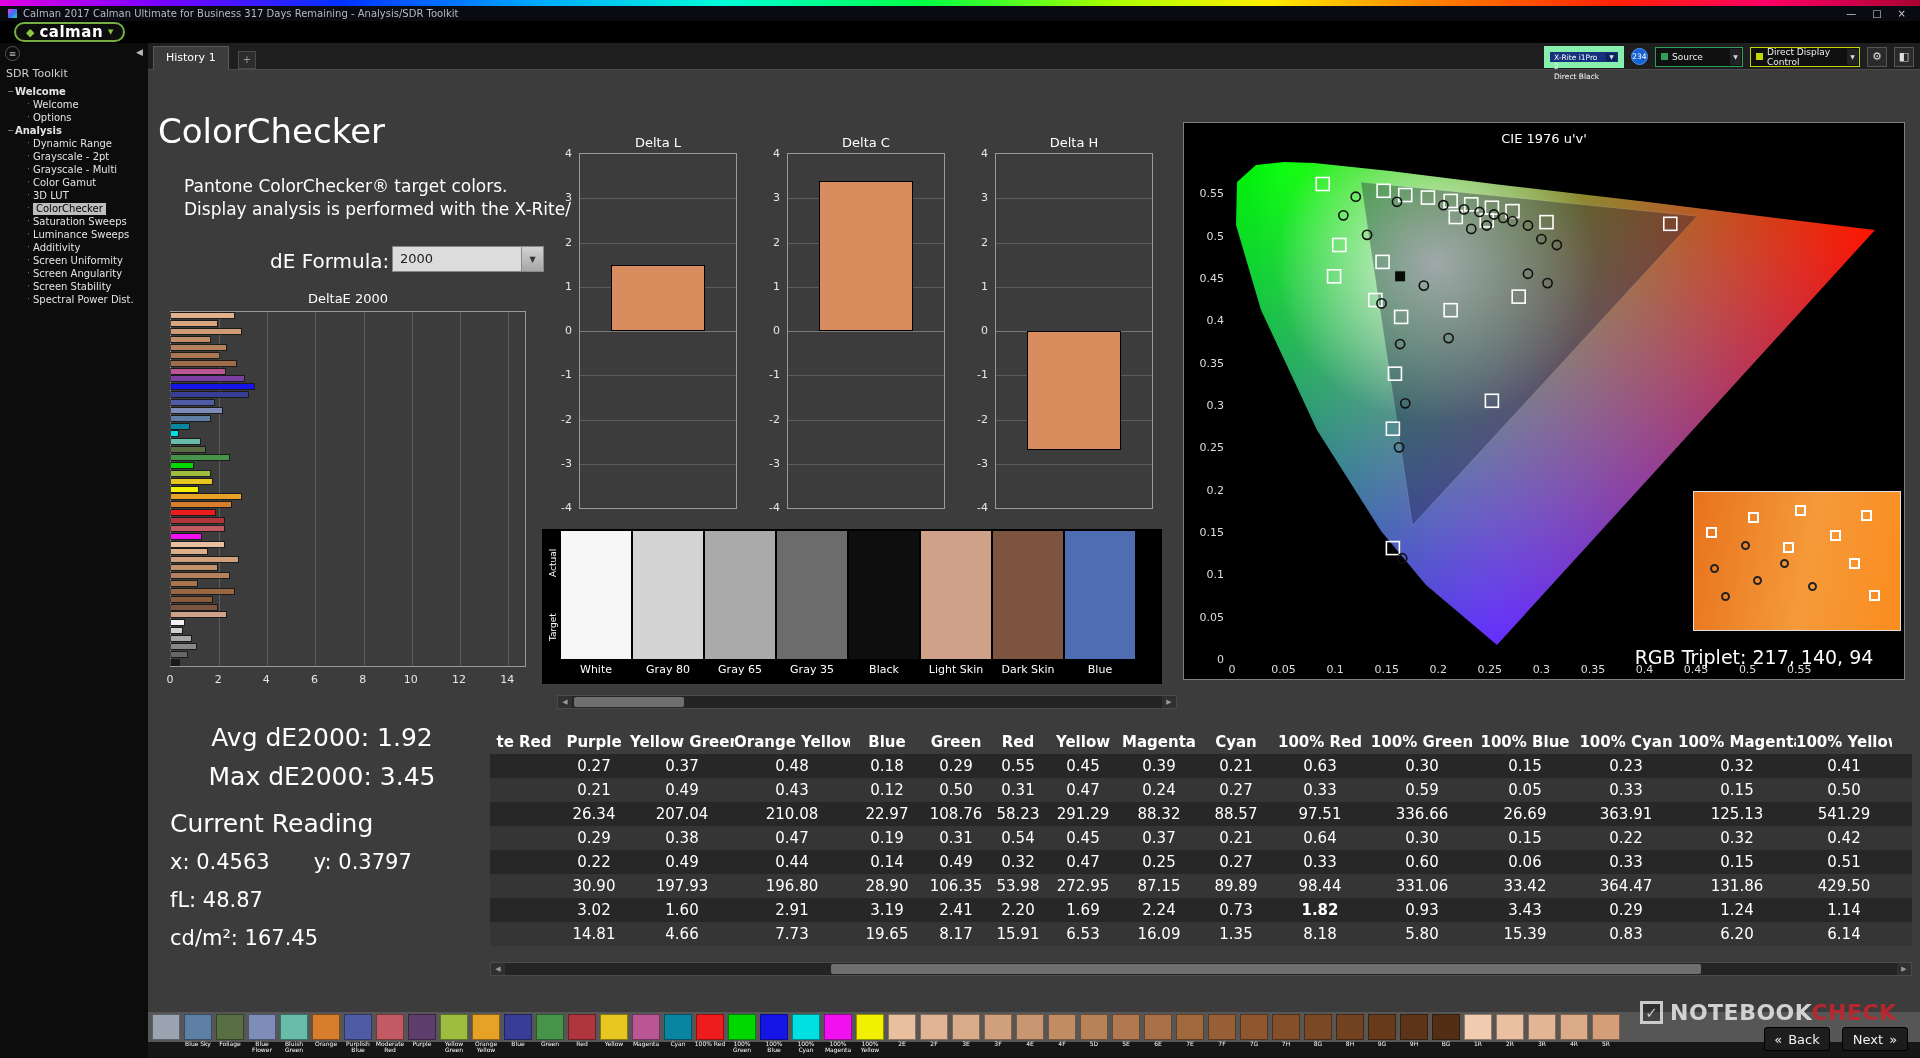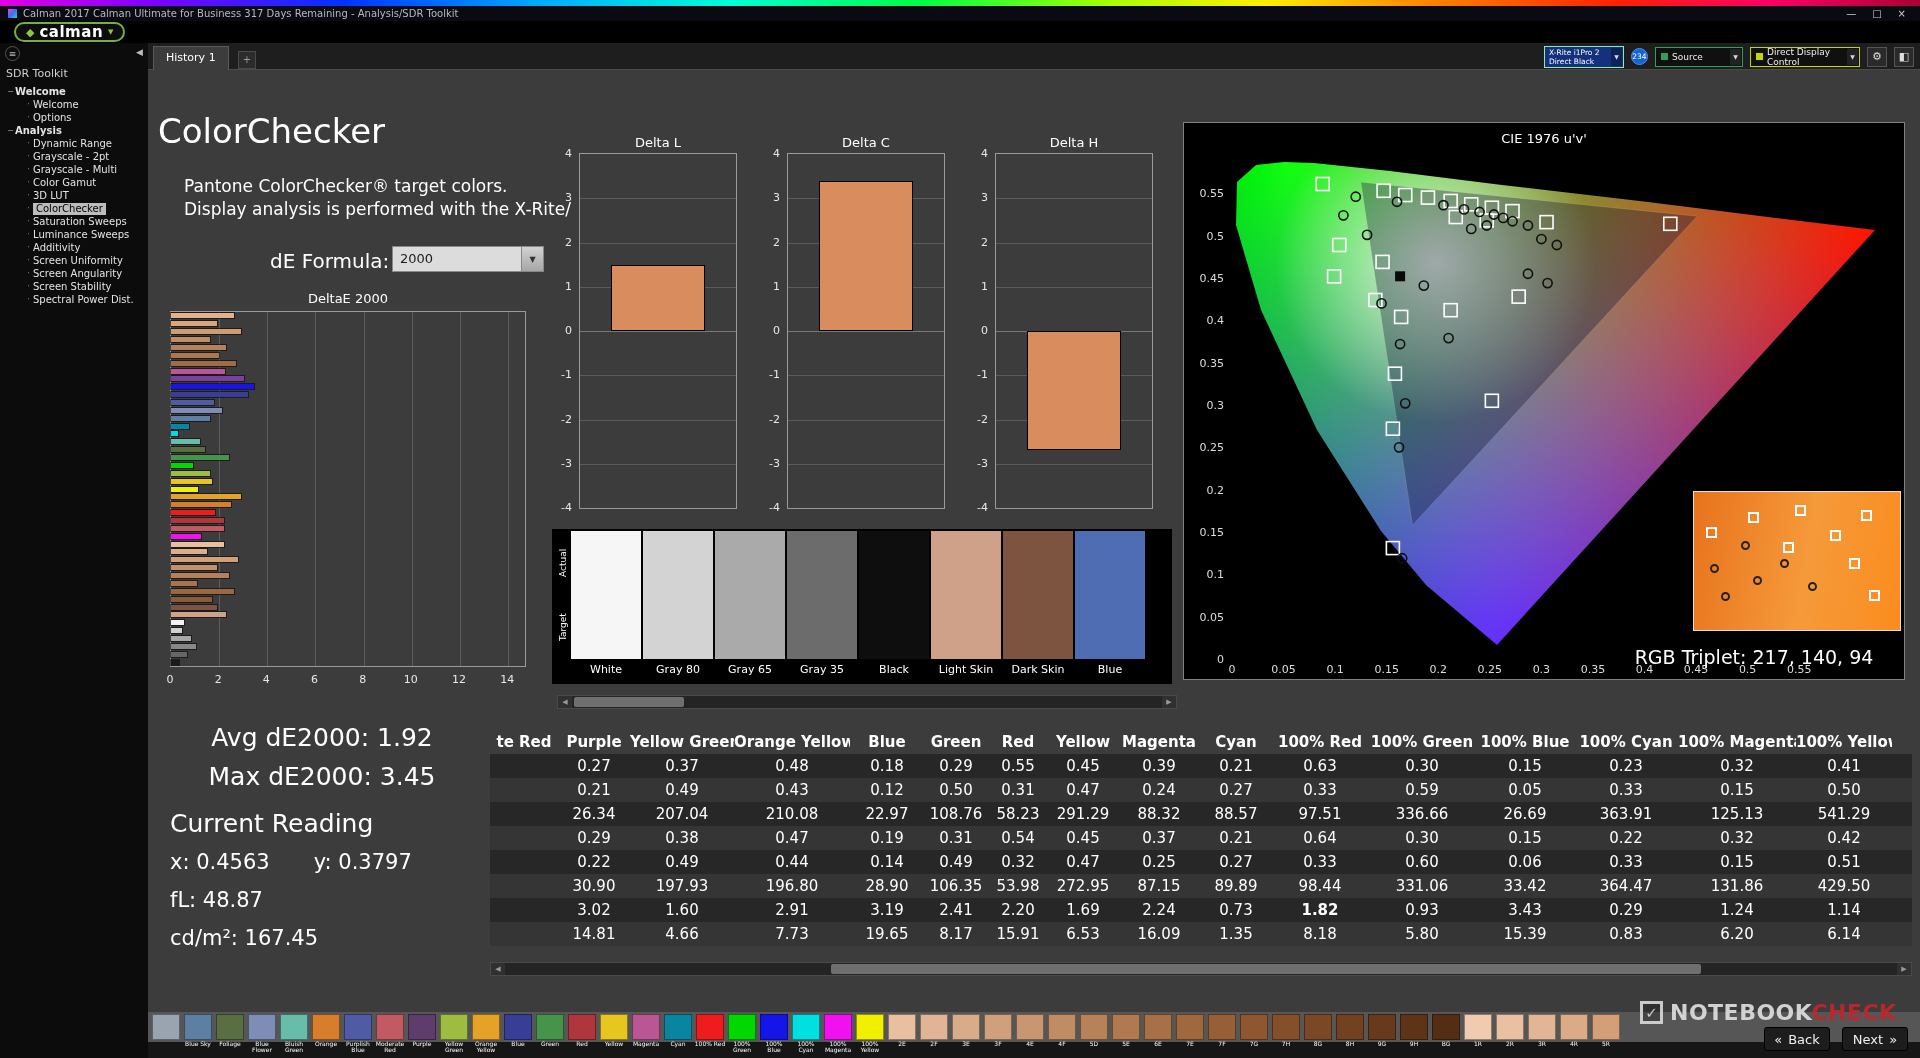--- a/index.html
+++ b/index.html
@@ -27,21 +27,21 @@
   .tree-row .tw { color:#7d7d7d; font-size:8px; width:9px; text-align:center; flex:none; }
   .lvl0 { padding-left:6px; font-weight:bold; }
   .lvl1 { padding-left:24px; }
   .sel { background:#bdbdbd; color:#000; padding:0 3px; }
 
   .mainpanel { position:absolute; left:148px; top:43px; right:0; bottom:46px; background:#3c3c3c; overflow:hidden; }
   .tabbar { position:absolute; left:0; top:0; width:100%; height:27px; background:#1e1e1e; border-bottom:1px solid #4a4a4a; }
   .tab { position:absolute; left:5px; top:3px; height:24px; background:#3c3c3c; border:1px solid #5a5a5a; border-bottom:none; color:#fff; font-size:11px; padding:4px 12px 0; }
   .tab-plus { position:absolute; left:90px; top:8px; width:18px; height:18px; background:#2c2c2c; border:1px solid #4a4a4a; color:#999; font-size:10px; text-align:center; line-height:16px; }
   .top-controls { position:absolute; right:6px; top:2px; display:flex; align-items:center; gap:7px; height:23px; }
-  .dd-meter { width:80px; height:22px; background:#15317e; border:1px solid #86efac; color:#fff; font-size:7.5px; line-height:1.3; padding:1px 14px 1px 4px; position:relative; }
+  .dd-meter { width:80px; height:22px; background:#15317e; border:6px solid #86efac; color:#fff; font-size:7.5px; line-height:1.3; padding:1px 14px 1px 4px; position:relative; }
   .arrbox { position:absolute; right:1px; top:1px; bottom:1px; width:11px;background:#0d2257; color:#cddcee; font-size:6px; display:flex; align-items:center; justify-content:center; }
   .badge { width:17px; height:17px; border-radius:50%; background:#1663d6; border:1px solid #4a8ef0; color:#fff; font-size:7.5px; display:flex; align-items:center; justify-content:center; }
   .dd-plain { height:20px; background:#101010; color:#eee; font-size:9px; display:flex; align-items:center; gap:4px; padding:0 14px 0 5px; position:relative; }
   .dd-source { width:88px; border:1px solid #2fa05a; }
   .dd-ddc { width:110px; border:1px solid #c3d600; }
   .dd-plain .sq { width:7px; height:7px; flex:none; }
   .dd-plain .arrbox { background:#222; }
   .icon-btn { width:20px; height:20px; background:#2a2a2a; border:1px solid #555; color:#ddd; font-size:11px; display:flex; align-items:center; justify-content:center; }
 
   .page-title { position:absolute; left:10px; top:68px; font-size:34px; color:#fff; }
@@ -62,21 +62,21 @@
   .yticks span { position:absolute; right:5px; transform:translateY(-50%); }
   .mini-bar { position:absolute; background:#d98c5e; border:1px solid #000; }
 
   .stats { position:absolute; left:8px; top:680px; width:332px; color:#fff; }
   .stats .l1 { font-size:25px; text-align:center; margin-bottom:10px; }
   .stats .l2 { font-size:25px; text-align:center; margin-bottom:18px; }
   .stats .cr { font-size:25px; margin:0 0 12px 14px; }
   .stats .xy { font-size:21px; margin-left:14px; display:flex; gap:44px; margin-bottom:14px; }
   .stats .sm { font-size:21px; margin-left:14px; margin-bottom:14px; }
 
-  .swatch-strip { position:absolute; left:404px; top:486px; width:620px; height:155px; background:#000; display:flex; padding:2px; overflow:hidden; }
+  .swatch-strip { position:absolute; left:394px; top:486px; width:620px; height:155px; background:#000; display:flex; padding:2px; overflow:hidden; }
   .rot-labels { width:17px; height:128px; flex:none; display:flex; flex-direction:column; color:#fff; font-size:9px; }
   .rot-labels div { flex:1; display:flex; align-items:center; justify-content:center; writing-mode:vertical-rl; transform:rotate(180deg); }
   .swatch-cells { display:flex; gap:2px; }
   .swatch-cell { width:70px; flex:none; }
   .swatch-color { width:70px; height:128px; }
   .swatch-name { height:21px; color:#fff; font-size:11px; text-align:center; padding-top:4px; }
 
   .hscroll { position:absolute; height:14px; background:#242424; border:1px solid #4a4a4a; }
   .hscroll .larr, .hscroll .rarr { position:absolute; top:0; width:14px; height:12px; color:#999; font-size:7px; display:flex; align-items:center; justify-content:center; background:#303030; }
   .larr { left:0; } .rarr { right:0; }

